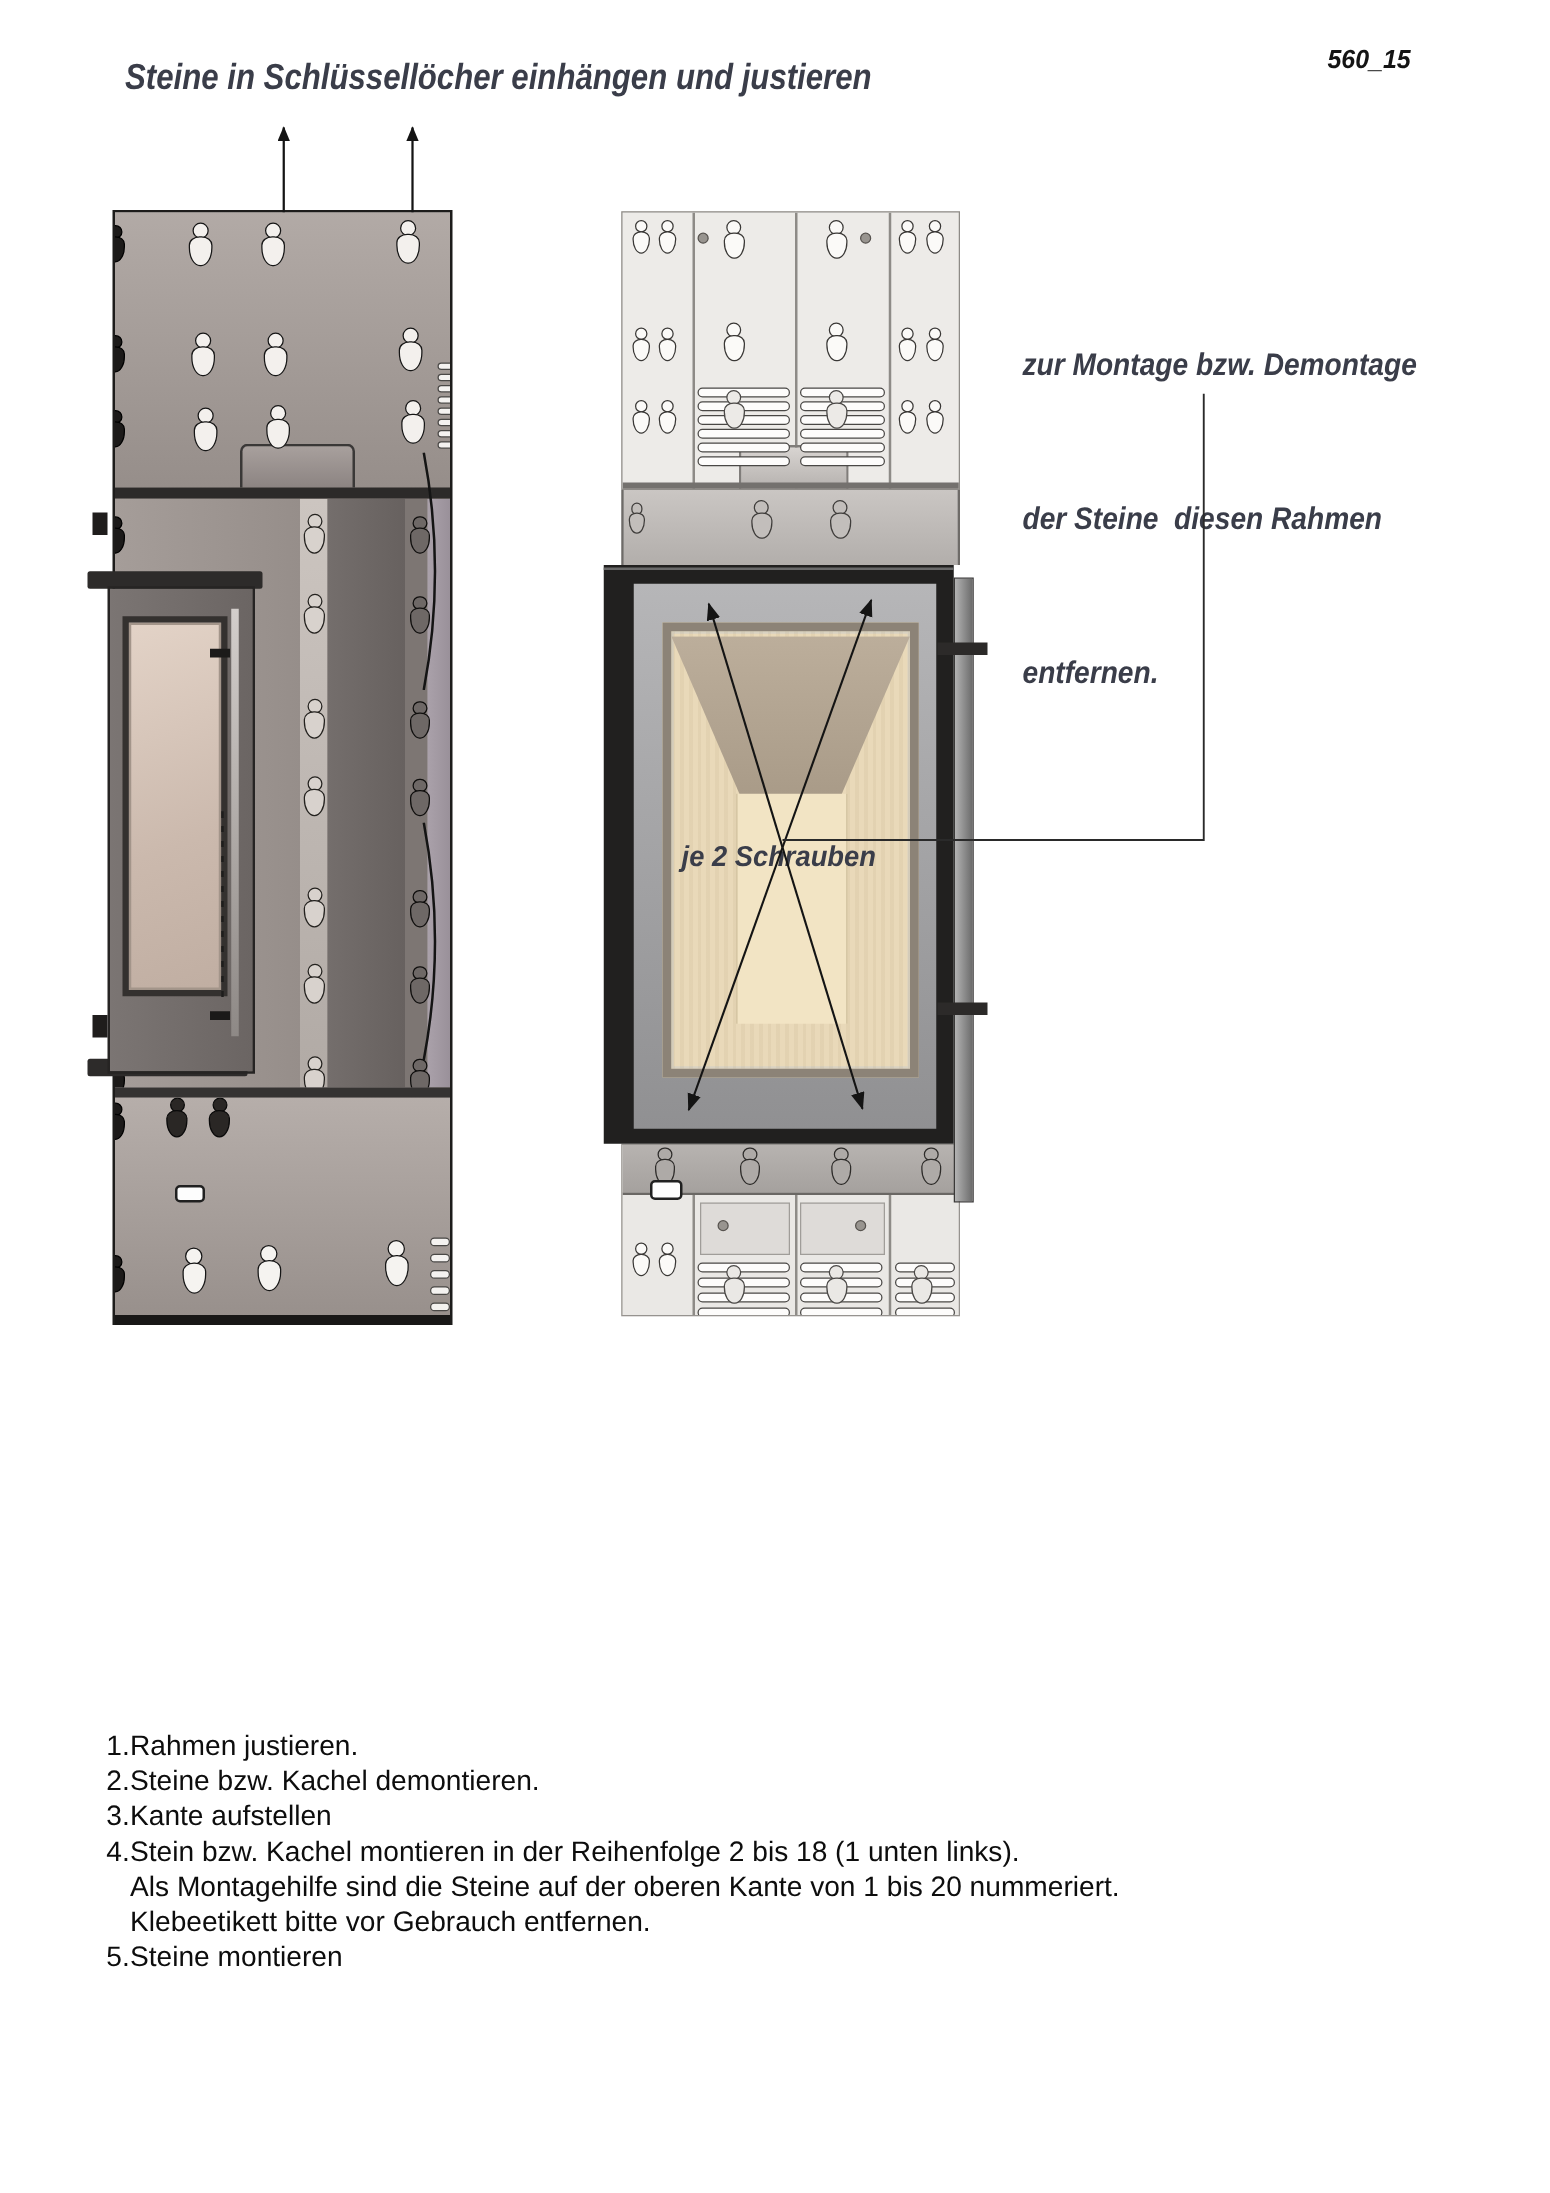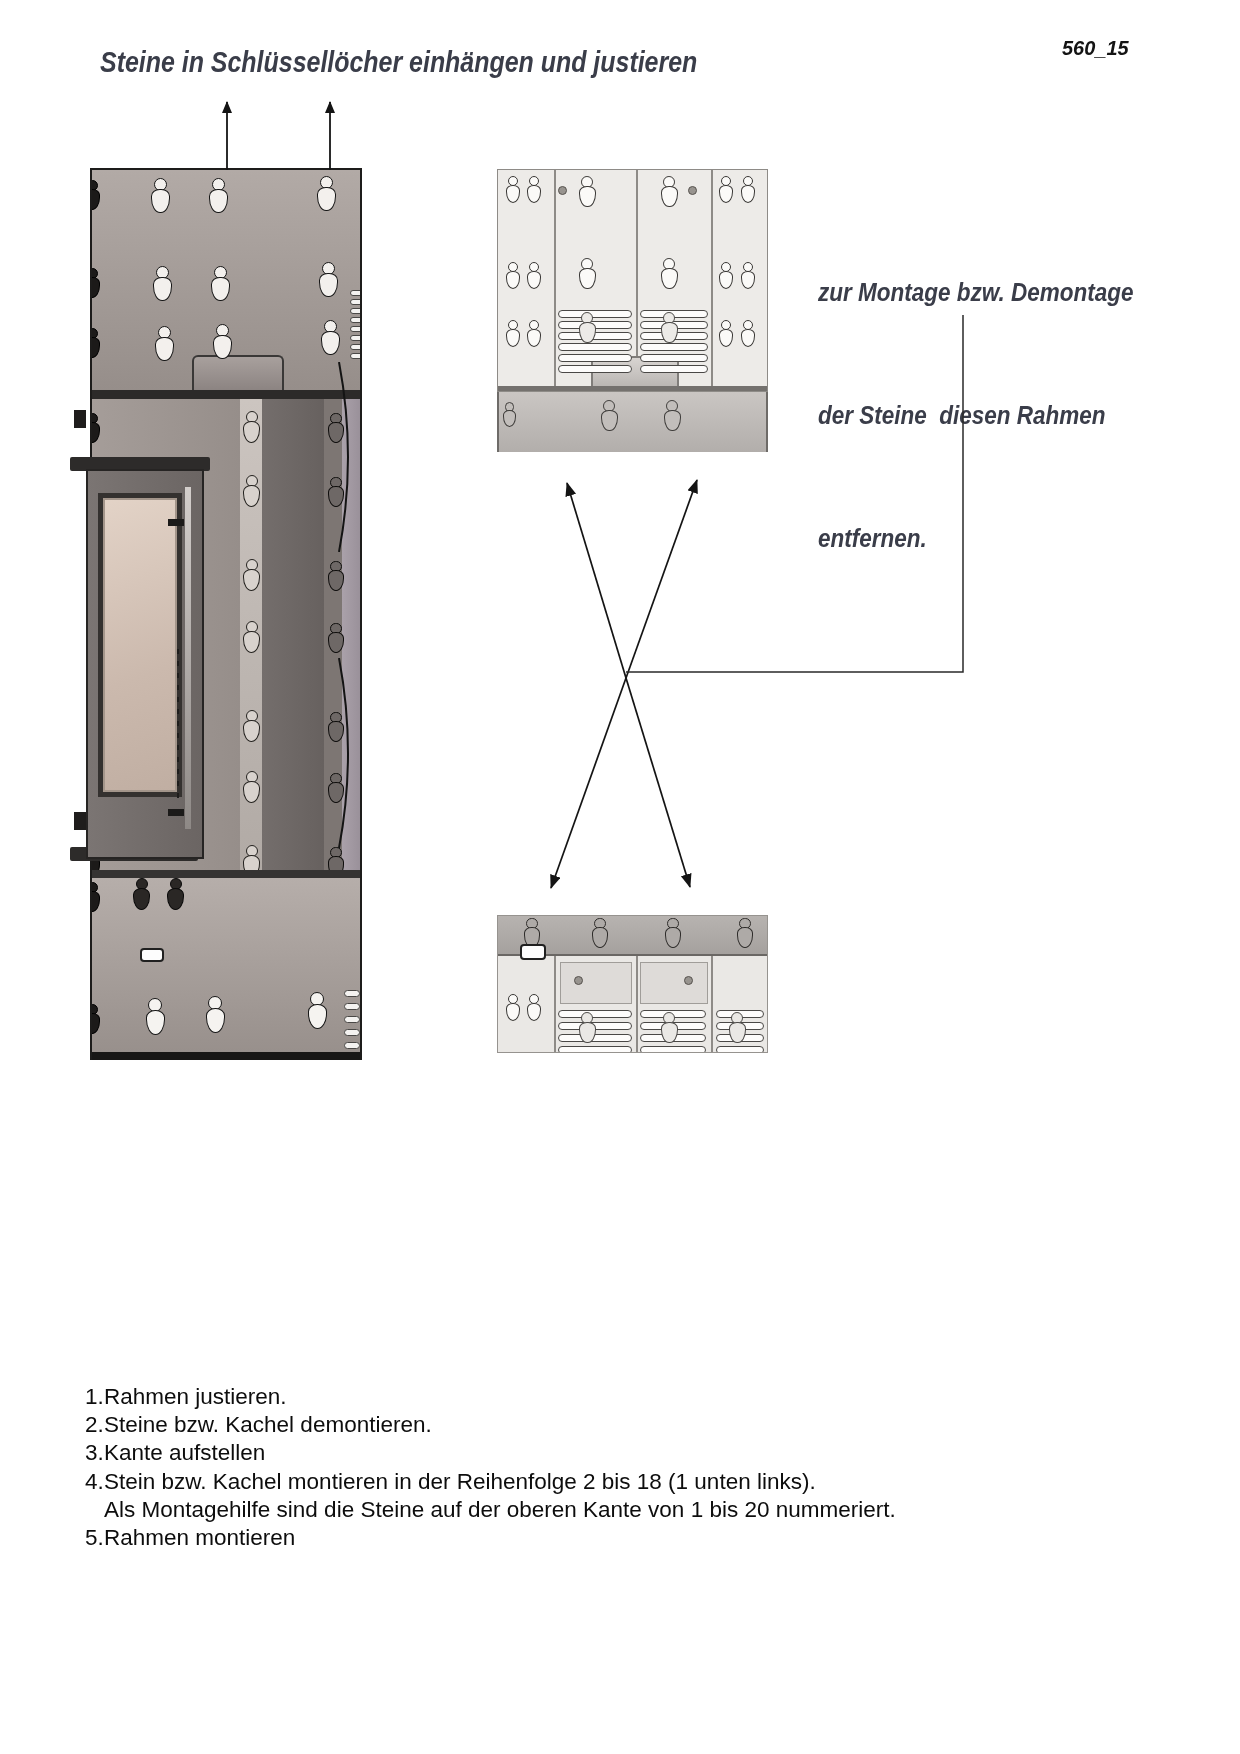--- a/index.html
+++ b/index.html
@@ -252,20 +252,33 @@
         <div class="slat" style="left: 218px; top: 94px; width: 48px; height: 8px; --sf: #fdfcfb;"></div>
         <div class="slat" style="left: 218px; top: 106px; width: 48px; height: 8px; --sf: #fdfcfb;"></div>
         <div class="slat" style="left: 218px; top: 118px; width: 48px; height: 8px; --sf: #fdfcfb;"></div>
         <div class="slat" style="left: 218px; top: 130px; width: 48px; height: 8px; --sf: #fdfcfb;"></div>
         <div class="kh" style="left: 80px; top: 96px; font-size: 12.5px; --f: #eae8e5; --s: #4a4846;"></div>
         <div class="kh" style="left: 162px; top: 96px; font-size: 12.5px; --f: #eae8e5; --s: #4a4846;"></div>
         <div class="kh" style="left: 230px; top: 96px; font-size: 12.5px; --f: #eae8e5; --s: #4a4846;"></div>
       </div>
   </div>
 
+  <div class="frame">
+    <div class="abs" style="left:0;top:2px;width:280px;height:2px;background:#6a6a6a"></div>
+    <div class="frame-inner"></div>
+    <div class="fire-window">
+      <div class="grain"></div>
+      <div class="deflector"></div>
+      <div class="center-panel"></div>
+    </div>
+    <div class="hinge-col"></div>
+    <div class="abs" style="left:267px;top:62px;width:40px;height:10px;background:#2c2a29"></div>
+    <div class="abs" style="left:267px;top:350px;width:40px;height:10px;background:#2c2a29"></div>
+    <div class="je-label">je 2 Schrauben</div>
+  </div>
 
   <svg class="abs" style="left:483px;top:290px;z-index:8" width="505" height="625">
     <defs>
       <marker id="ah2" markerUnits="userSpaceOnUse" markerWidth="16" markerHeight="13" refX="13" refY="5.5" orient="auto">
         <path d="M0,0 L14,5.5 L0,11 z" fill="#141414"></path>
       </marker>
     </defs>
     <line x1="143" y1="388" x2="84" y2="193" stroke="#141414" stroke-width="1.7" marker-end="url(#ah2)"></line>
     <line x1="143" y1="388" x2="214" y2="190" stroke="#141414" stroke-width="1.7" marker-end="url(#ah2)"></line>
     <line x1="143" y1="388" x2="68" y2="598" stroke="#141414" stroke-width="1.7" marker-end="url(#ah2)"></line>
@@ -297,20 +310,21 @@
       <div class="instr-row">
       <span class="num">4.</span>
       <span class="txt">Stein bzw. Kachel montieren in der Reihenfolge 2 bis 18 (1 unten links).</span>
     </div>
       <div class="instr-row">
       <span class="num"></span>
       <span class="txt">Als Montagehilfe sind die Steine auf der oberen Kante von 1 bis 20 nummeriert.</span>
     </div>
       <div class="instr-row">
       <span class="num"></span>
+      <span class="txt">Klebeetikett bitte vor Gebrauch entfernen.</span>
     </div>
       <div class="instr-row">
       <span class="num">5.</span>
-      <span class="txt">Rahmen montieren</span>
+      <span class="txt">Steine montieren</span>
     </div>
     </div>
 
 </div>
 
 </body></html>

